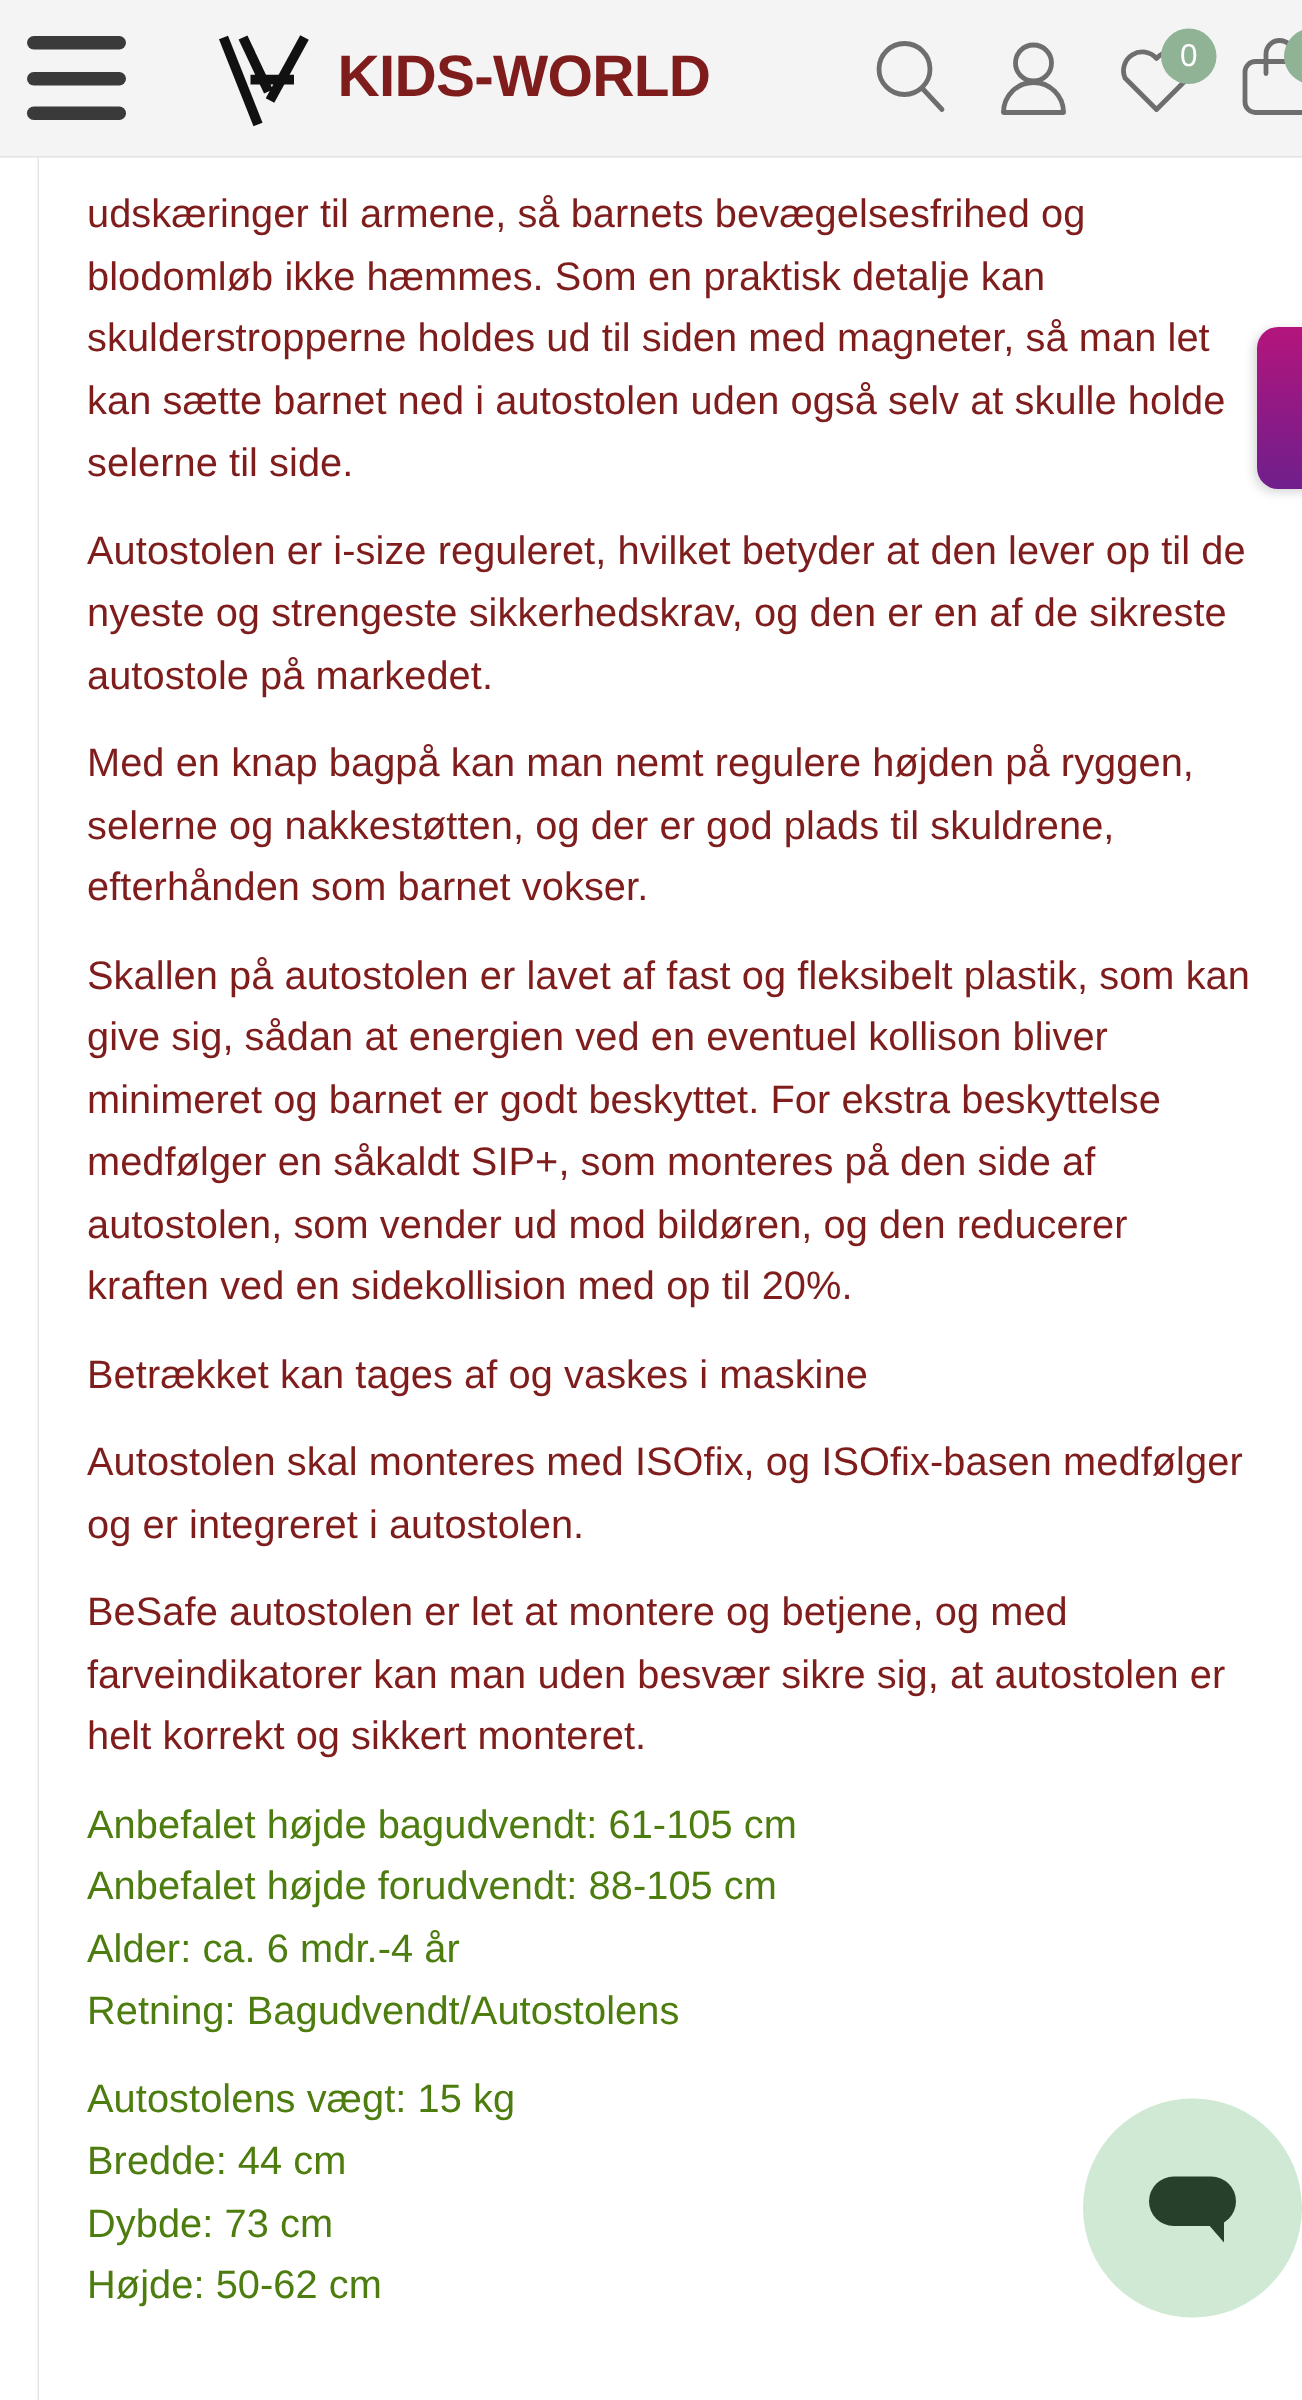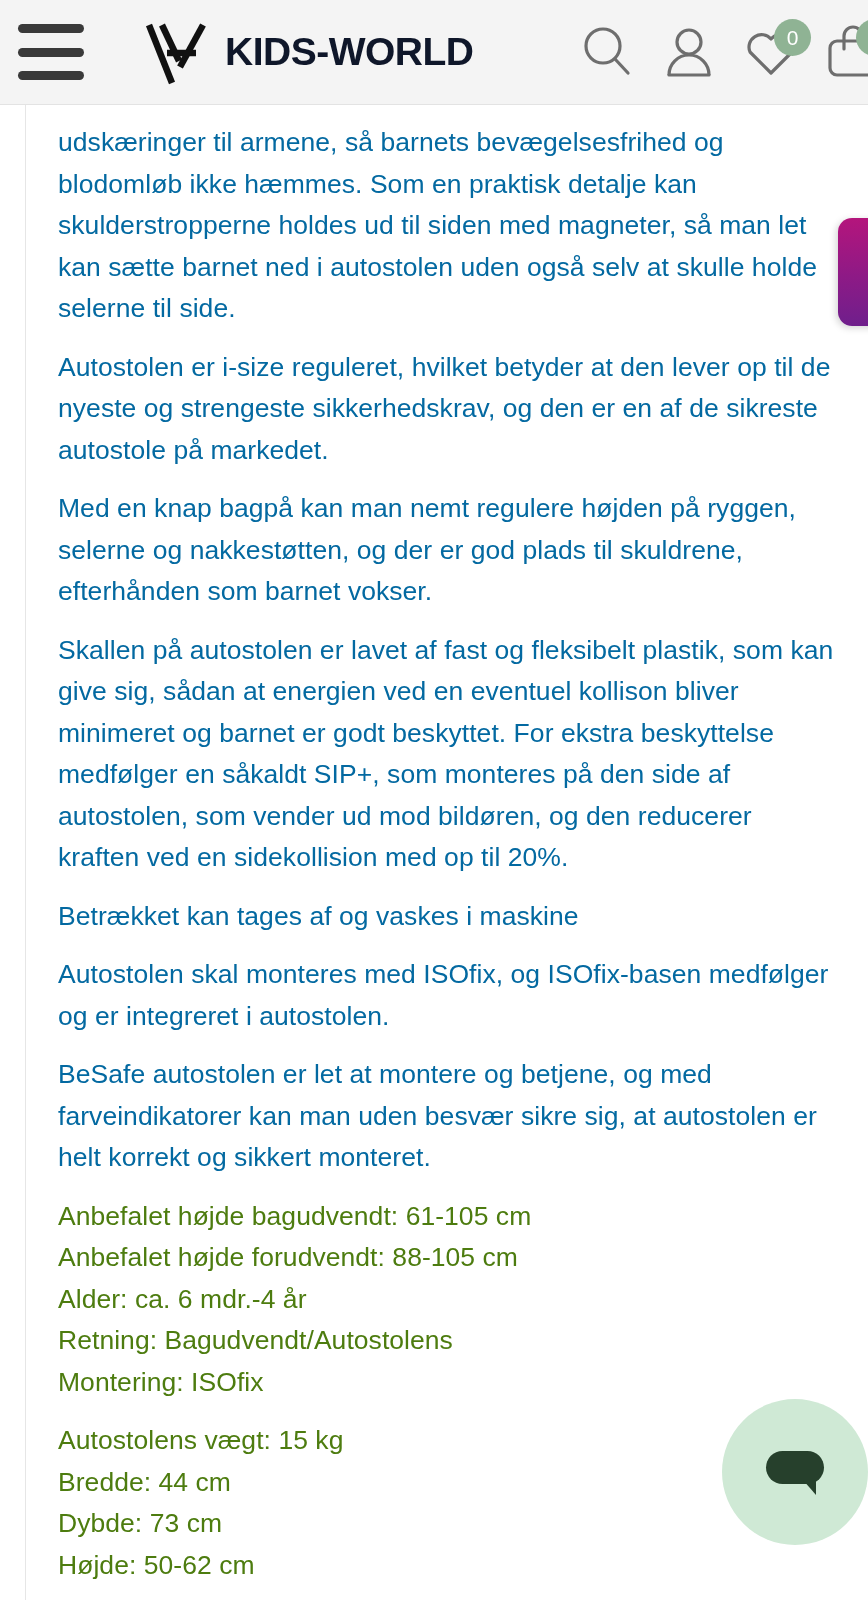--- a/index.html
+++ b/index.html
@@ -56,21 +56,21 @@
     align-items:center;
     margin-left:55px;
     flex:0 0 auto;
     cursor:pointer;
   }
   .logo-mark { width:74px; height:74px; flex:0 0 auto; }
   .logo-text {
     font-size:39px;
     font-weight:700;
     letter-spacing:-0.5px;
-    color:#0f172a;
+    color:#7f1d1d;
     margin-left:12px;
     white-space:nowrap;
   }
 
   .header-actions {
     display:flex;
     align-items:center;
     margin-left:auto;
     padding-right:0;
     flex:0 0 auto;
@@ -124,21 +124,21 @@
     position:absolute;
     top:0;
     left:58px;
     width:778px;
     padding-top:17px;
   }
 
   .para {
     font-size:26.5px;
     line-height:41.5px;
-    color:#0369a1;
+    color:#7f1d1d;
     margin-bottom:17px;
     font-weight:400;
     letter-spacing:0.05px;
   }
   .para:last-child { margin-bottom:0; }
 
   .spec-group { margin-bottom:17px; }
   .spec-line {
     font-size:26.5px;
     line-height:41.5px;
@@ -263,21 +263,20 @@
       <p class="para">Skallen på autostolen er lavet af fast og fleksibelt plastik, som kan give sig, sådan at energien ved en eventuel kollison bliver minimeret og barnet er godt beskyttet. For ekstra beskyttelse medfølger en såkaldt SIP+, som monteres på den side af autostolen, som vender ud mod bildøren, og den reducerer kraften ved en sidekollision med op til 20%.</p>
       <p class="para">Betrækket kan tages af og vaskes i maskine</p>
       <p class="para">Autostolen skal monteres med ISOfix, og ISOfix-basen medfølger og er integreret i autostolen.</p>
       <p class="para">BeSafe autostolen er let at montere og betjene, og med farveindikatorer kan man uden besvær sikre sig, at autostolen er helt korrekt og sikkert monteret.</p>
 
       <div class="spec-group">
         <div class="spec-line">Anbefalet højde bagudvendt: 61-105 cm</div>
         <div class="spec-line">Anbefalet højde forudvendt: 88-105 cm</div>
         <div class="spec-line">Alder: ca. 6 mdr.-4 år</div>
         <div class="spec-line">Retning: Bagudvendt/Autostolens</div>
-        <div class="spec-line">Montering: ISOfix</div>
       </div>
 
       <div class="spec-group">
         <div class="spec-line">Autostolens vægt: 15 kg</div>
         <div class="spec-line">Bredde: 44 cm</div>
         <div class="spec-line">Dybde: 73 cm</div>
         <div class="spec-line">Højde: 50-62 cm</div>
       </div>
 
     </div>

